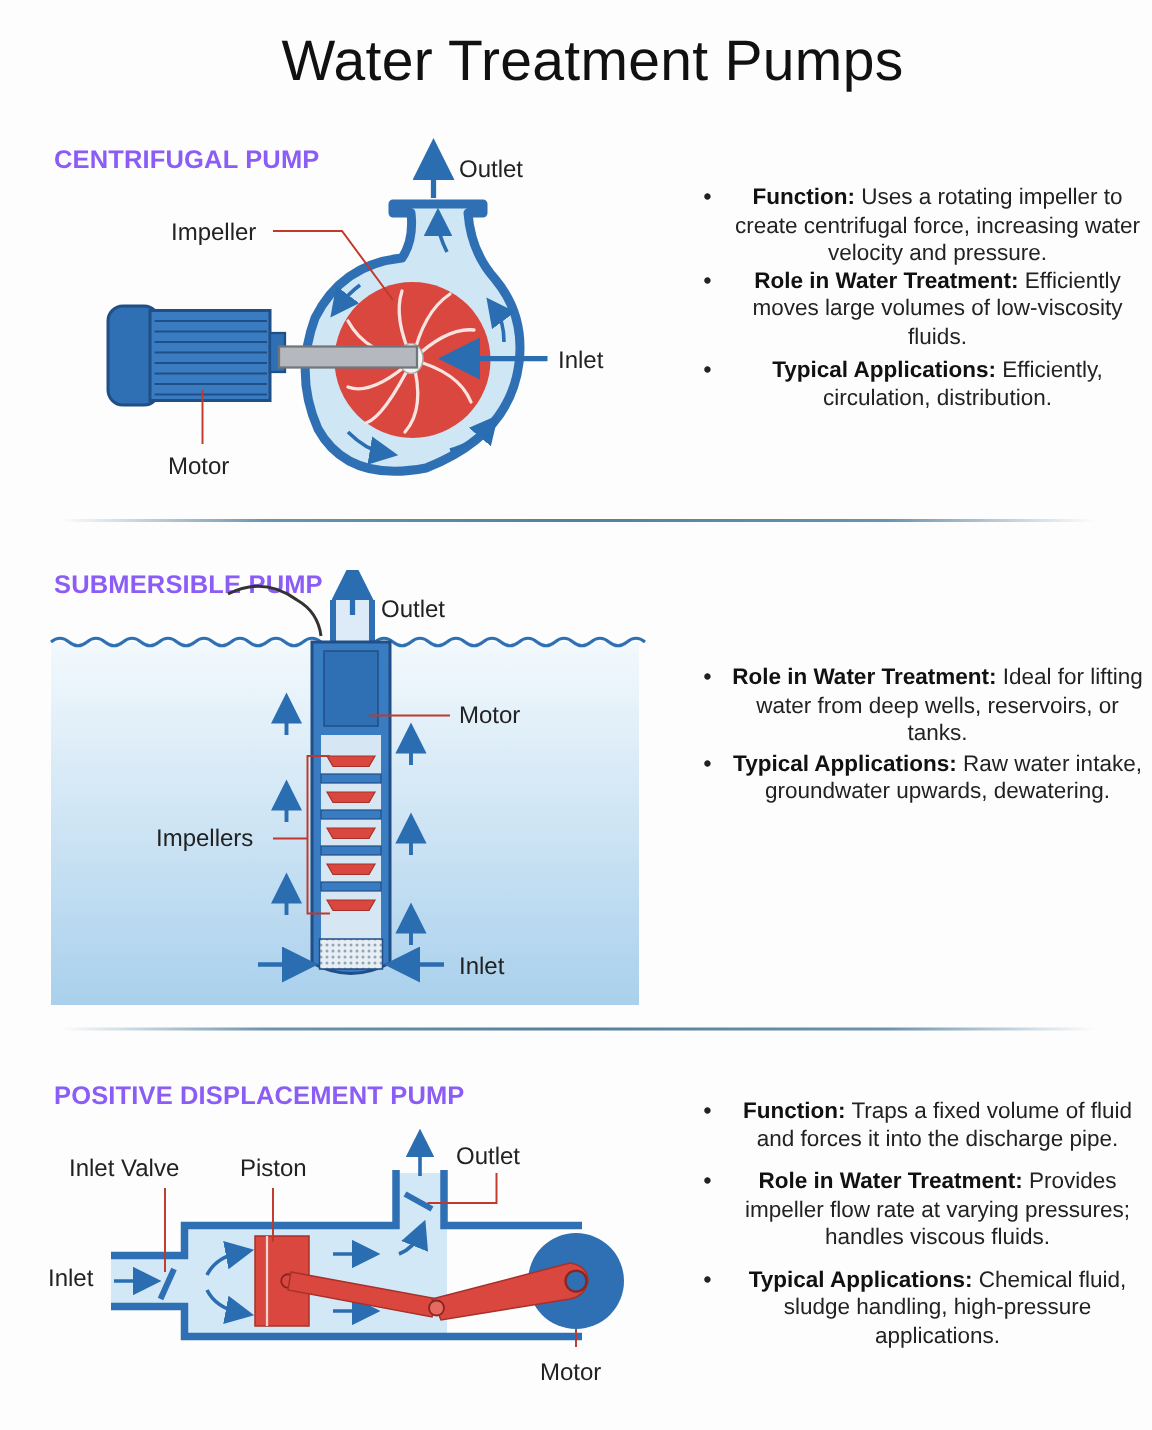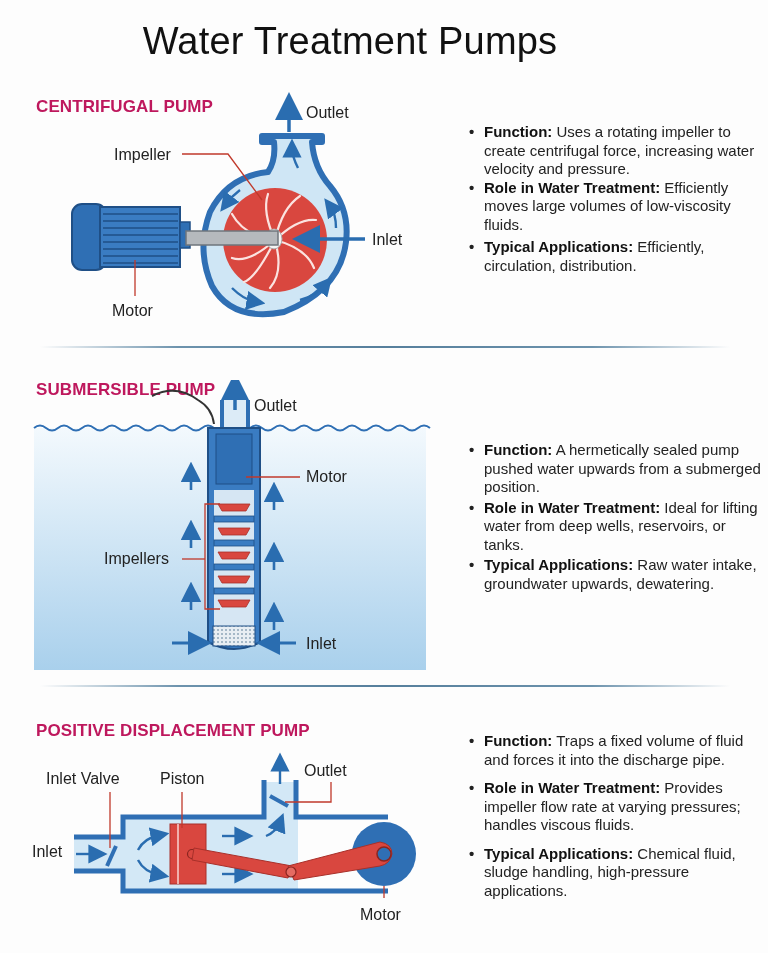--- a/index.html
+++ b/index.html
@@ -1,21 +1,21 @@
 <!DOCTYPE html>
 <html><head>
 <meta charset="utf-8">
 <style>
   html,body{margin:0;padding:0;}
   body{width:768px;height:953px;background:#fdfdfd;position:relative;overflow:hidden;font-family:"Liberation Sans",sans-serif;color:#1a1a1a;}
-  .title{position:absolute;left:0;width:700px;top:20px;text-align:center;font-size:38px;font-weight:400;color:#111;letter-spacing:0.2px;}
-  .section-title{position:absolute;left:36px;font-size:17px;font-weight:700;color:#be185d;letter-spacing:0.1px;}
+  .title{position:absolute;left:0;width:700px;top:20px;text-align:center;font-size:38px;font-weight:400;color:#111;letter-spacing:0.2px;padding-left:45px;}
+  .section-title{position:absolute;left:36px;font-size:17px;font-weight:700;color:#8b5cf6;letter-spacing:0.1px;}
   .divider{position:absolute;left:40px;width:690px;height:2px;background:linear-gradient(90deg,rgba(90,130,160,0) 0%,#6d93ad 20%,#567f9c 50%,#6d93ad 80%,rgba(90,130,160,0) 100%);}
   .bullets{position:absolute;left:466px;width:300px;font-size:15px;line-height:18.5px;color:#222;}
-  .bullet{position:relative;padding-left:18px;}
+  .bullet{position:relative;padding-left:18px;text-align:center;}
   .bullet::before{content:"\2022";position:absolute;left:3px;top:0;font-weight:700;}
   .bullet b{font-weight:700;color:#111;}
   .diagram{position:absolute;left:0;}
   svg text{font-family:"Liberation Sans",sans-serif;}
 </style>
 </head>
 <body>
 
 <div class="title">Water Treatment Pumps</div>
 
@@ -160,21 +160,20 @@
 
   <line x1="246" y1="97" x2="300" y2="97" stroke="#c0392b" stroke-width="1.3"></line>
   <text x="306" y="102" font-size="16" fill="#222">Motor</text>
 
   <text x="104" y="184" font-size="16" fill="#222">Impellers</text>
   <polyline points="182,179 205,179" fill="none" stroke="#c0392b" stroke-width="1.3"></polyline>
   <polyline points="220,124 205,124 205,229 220,229" fill="none" stroke="#c0392b" stroke-width="1.3"></polyline>
 </svg>
 
 <div class="bullets" style="top:441px;">
-  <div class="bullet"><b>Function:</b><span> A hermetically sealed pump pushed water upwards from a submerged position.</span></div>
   <div class="bullet" style="margin-top:2px;"><b>Role in Water Treatment:</b><span> Ideal for lifting water from deep wells, reservoirs, or tanks.</span></div>
   <div class="bullet" style="margin-top:2px;"><b>Typical Applications:</b><span> Raw water intake, groundwater upwards, dewatering.</span></div>
 </div>
 
 <div class="divider" style="top:685px;"></div>
 
 <div class="section-title" style="top:721px;">POSITIVE DISPLACEMENT PUMP</div>
 
 <svg class="diagram" style="top:740px;" width="440" height="213" viewBox="0 0 440 213">
   <defs>

